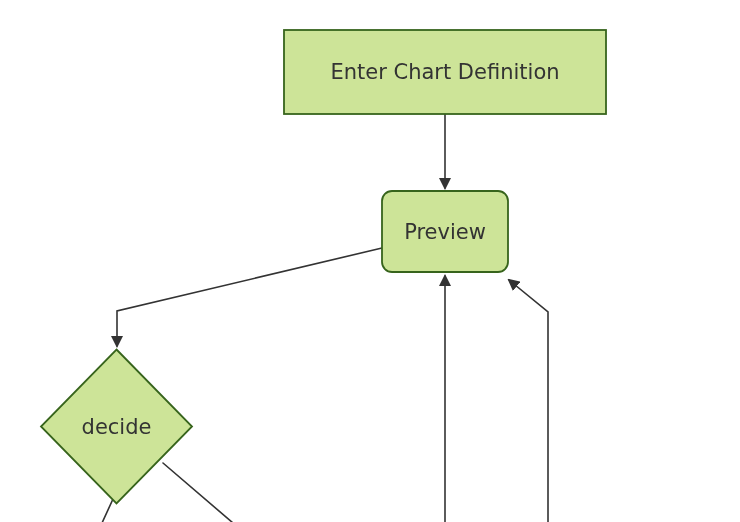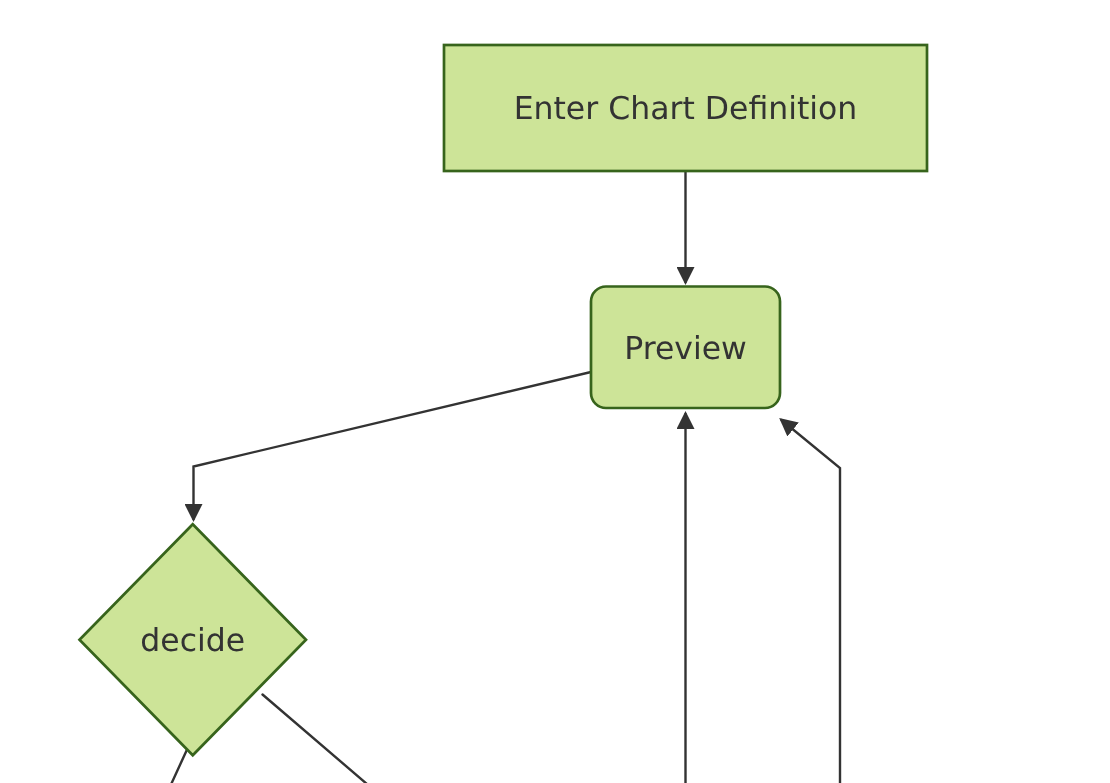--- a/index.html
+++ b/index.html
@@ -6,21 +6,20 @@
     margin: 0;
     padding: 0;
     width: 740px;
     height: 522px;
     background: #ffffff;
     overflow: hidden;
   }
   .diagram-wrap {
     width: 596px;
     height: 522px;
-    margin-left: 12px;
   }
   .edge {
     fill: none;
     stroke-width: 1.6px;
     stroke-linecap: round;
   }
   .node-shape {
     stroke: #37641c;
     stroke-width: 1.8px;
   }

